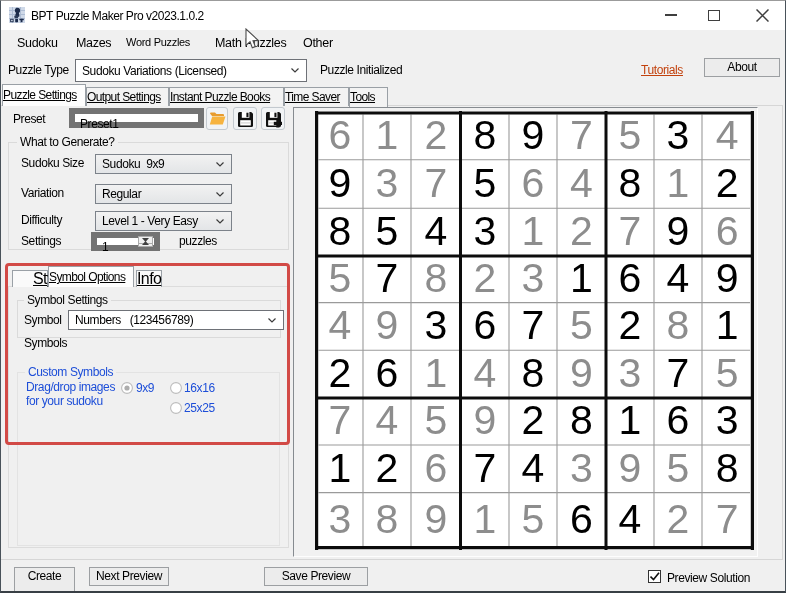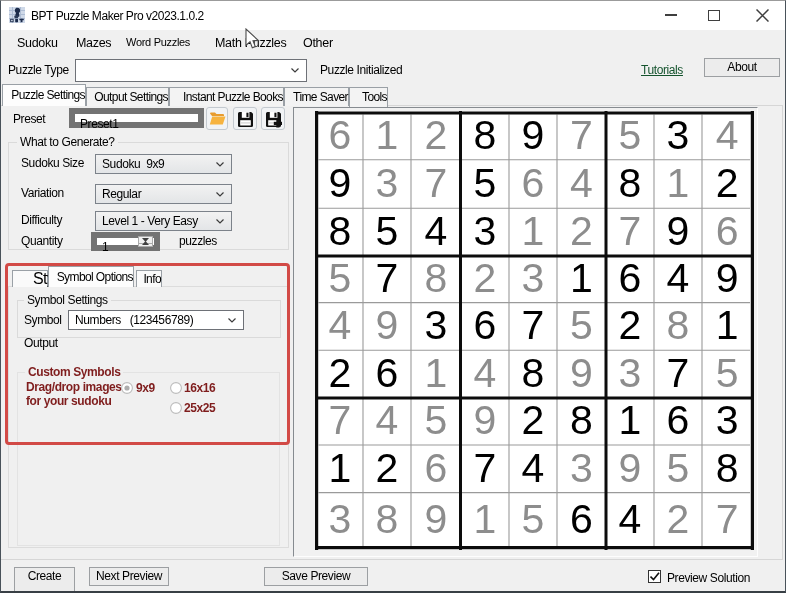--- a/index.html
+++ b/index.html
@@ -6,22 +6,22 @@
 .abs{position:absolute;}
 .lbl{position:absolute;letter-spacing:-0.4px;white-space:nowrap;}
 .combo{position:absolute;border:1px solid #7c828a;background:linear-gradient(#f2f2f2,#e3e5e7);}
 .combo.white{background:#fff;border:1px solid #6e7177;}
 .combo .t{position:absolute;left:6px;top:50%;transform:translateY(-50%);letter-spacing:-0.4px;white-space:nowrap;}
 .chev{position:absolute;right:7px;top:50%;margin-top:-2.5px;width:8px;height:5px;}
 .btn{position:absolute;background:#ececec;border:1px solid #9c9fa2;text-align:center;letter-spacing:-0.4px;}
 .tb{position:absolute;background:#fff;border:6px solid #737373;}
 .grp{position:absolute;border:1px solid #dadada;}
 .grp .cap{position:absolute;top:-8px;background:#f0f0f0;padding:0 3px;letter-spacing:-0.4px;white-space:nowrap;}
-.tab{position:absolute;background:#fafafa;border:1px solid #9aa0a6;border-bottom:none;text-align:right;letter-spacing:-0.6px;}
-.gray{color:#7f1d1d;font-weight:bold;}
+.tab{position:absolute;background:#fafafa;border:1px solid #9aa0a6;border-bottom:none;text-align:left;letter-spacing:-0.6px;text-decoration:underline;}
+.gray{color:#1d4ed8;}
 </style></head><body>
 
 <div class="abs" style="left:0;top:0;width:786px;height:30px;background:#fff;"></div>
 <svg class="abs" style="left:9px;top:7px" width="16" height="16" viewBox="0 0 16 16">
 <rect width="16" height="16" fill="#cfd9e8"></rect>
 <g stroke="#aebdd4" stroke-width="1">
 <line x1="0" y1="3.5" x2="16" y2="3.5"></line>
       <line x1="0" y1="7.5" x2="16" y2="7.5"></line>
       <line x1="0" y1="11.5" x2="16" y2="11.5"></line>
 <line x1="3.5" y1="0" x2="3.5" y2="16"></line>
@@ -46,26 +46,27 @@
 <div class="abs" style="left:17px;top:36px;font-size:12.5px;letter-spacing:-0.3px;">Sudoku</div>
 <div class="abs" style="left:76px;top:36px;font-size:12.5px;letter-spacing:-0.3px;">Mazes</div>
 <div class="abs" style="left:126px;top:36px;font-size:11px;letter-spacing:-0.3px;">Word Puzzles</div>
 <div class="abs" style="left:215px;top:36px;font-size:12.5px;letter-spacing:-0.3px;">Math Puzzles</div>
 <div class="abs" style="left:303px;top:36px;font-size:12.5px;letter-spacing:-0.3px;">Other</div>
 <svg class="abs" style="left:245px;top:28px;" width="15" height="22" viewBox="0 0 15 22">
 <path d="M1 1 L1 17.4 L5.0 13.6 L7.3 19.8 L10.3 18.6 L8.0 12.7 L13.4 12.5 Z" fill="#fff" stroke="#4b4b4b" stroke-width="1.1"></path>
 </svg>
 <div class="lbl" style="left:8px;top:63px;">Puzzle Type</div>
 <div class="combo white" style="left:75px;top:59px;width:232px;height:23px;">
+<span class="t">Sudoku Variations (Licensed)</span>
 <svg class="chev" viewBox="0 0 8 5">
       <path d="M0.5 0.5 L4 4 L7.5 0.5" fill="none" stroke="#3c3c3c" stroke-width="1.2"></path>
     </svg>
   </div>
 <div class="lbl" style="left:320px;top:63px;">Puzzle Initialized</div>
-<div class="lbl" style="left:641px;top:63px;color:#14532d;text-decoration:underline;">Tutorials</div>
+<div class="lbl" style="left:641px;top:63px;color:#c2410c;text-decoration:underline;">Tutorials</div>
 <div class="btn" style="left:704px;top:58px;width:76px;height:19px;line-height:17px;">About</div>
 <div class="abs" style="left:0;top:105px;width:783px;height:455px;border:1px solid #d6d6d6;background:#f0f0f0;"></div>
 <div class="tab" style="left:86px;top:87px;width:83px;height:19px;line-height:19px;font-size:12px;background:#f3f3f3;">Output Settings</div>
 <div class="tab" style="left:169px;top:87px;width:115px;height:19px;line-height:19px;font-size:12px;background:#f3f3f3;">Instant Puzzle Books</div>
 <div class="tab" style="left:284px;top:87px;width:65px;height:19px;line-height:19px;font-size:12px;background:#f3f3f3;">Time Saver</div>
 <div class="tab" style="left:349px;top:87px;width:39px;height:33px;line-height:19px;font-size:12px;background:#f3f3f3;">Tools</div>
 <div class="tab" style="left:2px;top:84px;width:84px;height:22px;line-height:21px;font-size:12px;background:#fdfdfd;z-index:2;">Puzzle Settings</div>
 <div class="lbl" style="left:13px;top:112px;">Preset</div>
 <div class="tb" style="left:69px;top:108px;width:135px;height:20px;">
     <span style="position:absolute;left:5px;top:3px;letter-spacing:-0.4px;">Preset1</span>
@@ -114,48 +115,48 @@
       <path d="M0.5 0.5 L4 4 L7.5 0.5" fill="none" stroke="#3c3c3c" stroke-width="1.2"></path>
     </svg>
   </div>
 <div class="lbl" style="left:21px;top:213px;">Difficulty</div>
 <div class="combo" style="left:95px;top:211px;width:137px;height:20px;">
 <span class="t">Level 1 - Very Easy</span>
 <svg class="chev" viewBox="0 0 8 5">
       <path d="M0.5 0.5 L4 4 L7.5 0.5" fill="none" stroke="#3c3c3c" stroke-width="1.2"></path>
     </svg>
   </div>
-<div class="lbl" style="left:21px;top:234px;">Quantity</div>
+<div class="lbl" style="left:21px;top:234px;">Settings</div>
 <div class="tb" style="left:91px;top:232px;width:69px;height:19px;">
 <span style="position:absolute;left:5px;top:2px;">1</span>
 <div style="position:absolute;right:1px;top:1px;width:15px;height:8px;background:#f0f0f0;border:1px solid #ababab;"></div>
 <div style="position:absolute;right:1px;bottom:1px;width:15px;height:8px;background:#f0f0f0;border:1px solid #ababab;"></div>
 <svg style="position:absolute;right:5px;top:3px" width="7" height="4" viewBox="0 0 7 4">
       <path d="M3.5 0 L7 4 L0 4 Z" fill="#404040"></path>
     </svg>
 <svg style="position:absolute;right:5px;bottom:3px" width="7" height="4" viewBox="0 0 7 4">
       <path d="M3.5 4 L7 0 L0 0 Z" fill="#404040"></path>
     </svg>
 </div>
 <div class="lbl" style="left:179px;top:234px;">puzzles</div>
 <div class="abs" style="left:8px;top:286px;width:281px;height:262px;border:1px solid #dcdcdc;background:#f0f0f0;"></div>
 <div class="tab" style="left:12px;top:270px;width:36px;height:17px;line-height:16px;font-size:16px;padding-left:20px;">Styling</div>
-<div class="tab" style="left:136px;top:270px;width:26px;height:17px;line-height:16px;font-size:12px;">Info</div>
+<div class="tab" style="left:136px;top:270px;width:26px;height:17px;line-height:16px;font-size:16px;">Info</div>
 <div class="tab" style="left:48px;top:266px;width:86px;height:21px;line-height:20px;font-size:12px;background:#fdfdfd;z-index:2;">Symbol Options</div>
 <div class="grp" style="left:17px;top:300px;width:264px;height:38px;">
     <span class="cap" style="left:6px;">Symbol Settings</span>
   </div>
 <div class="lbl" style="left:24px;top:313px;">Symbol</div>
-<div class="combo white" style="left:68px;top:310px;width:176px;height:20px;">
+<div class="combo white" style="left:68px;top:310px;width:216px;height:20px;">
 <span class="t">Numbers&nbsp;&nbsp;&nbsp;(123456789)</span>
 <svg class="chev" viewBox="0 0 8 5">
       <path d="M0.5 0.5 L4 4 L7.5 0.5" fill="none" stroke="#3c3c3c" stroke-width="1.2"></path>
     </svg>
   </div>
-<div class="lbl" style="left:24px;top:336px;">Output</div>
+<div class="lbl" style="left:24px;top:336px;">Symbols</div>
 <div class="grp" style="left:17px;top:372px;width:263px;height:174px;border-color:#e3e3e3;">
     <span class="cap gray" style="left:7px;">Custom Symbols</span>
   </div>
 <div class="lbl gray" style="left:26px;top:380px;">Drag/drop images</div>
 <div class="lbl gray" style="left:26px;top:394px;">for your sudoku</div>
 <svg class="abs" style="left:121px;top:382px" width="12" height="12" viewBox="0 0 12 12">
 <circle cx="6" cy="6" r="5.4" fill="#fff" stroke="#bdbdbd" stroke-width="1.1"></circle>
     <circle cx="6" cy="6" r="2.6" fill="#adadad"></circle>
   </svg>
 <div class="lbl gray" style="left:136px;top:381px;">9x9</div>

